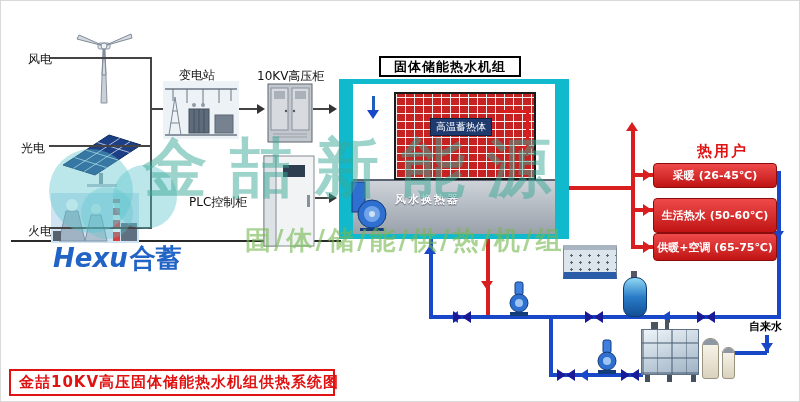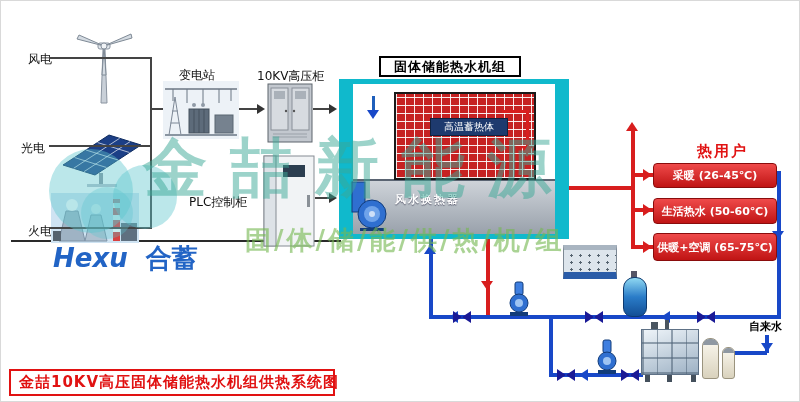--- a/index.html
+++ b/index.html
@@ -18,37 +18,37 @@
 .u-blue{border-bottom:9px solid #1848c8;border-left:6px solid transparent;border-right:6px solid transparent}
 .d-blue{border-top:9px solid #1848c8;border-left:6px solid transparent;border-right:6px solid transparent}
 .l-blue{border-right:9px solid #1848c8;border-top:6px solid transparent;border-bottom:6px solid transparent}
 .r-blk{border-left:8px solid #333;border-top:5px solid transparent;border-bottom:5px solid transparent}
 .valve,.pump{position:absolute;line-height:0}
 .unit{position:absolute;left:338px;top:78px;width:230px;height:160px;border:5px solid #10b9cc;background:#fff;z-index:2}
 .cyanstrip{position:absolute;top:0;width:9px;height:100%;background:#10b9cc}
 .grayex{position:absolute;left:9px;top:95px;width:202px;height:55px;background:linear-gradient(180deg,#ced3d9,#99a1ab);border-top:2px solid #5a6472}
 .storage-grid{position:absolute;left:50px;top:8px;width:142px;height:88px;background-color:#c62222;border:2px solid #1a1a1a;
  background-image:repeating-linear-gradient(90deg,rgba(255,255,255,.9) 0 1.5px,transparent 1.5px 9px),repeating-linear-gradient(0deg,rgba(255,255,255,.9) 0 1.5px,transparent 1.5px 8px)}
-.core-label{position:absolute;left:86px;top:34px;background:#1e3a6e;color:#fff;font-size:10px;padding:1px 13px;border:1px solid #10223f;white-space:nowrap;z-index:3}
+.core-label{position:absolute;left:86px;top:34px;background:#1e3a6e;color:#fff;font-size:10px;padding:1px 5px;border:1px solid #10223f;white-space:nowrap;z-index:3}
 .ex-label{position:absolute;left:51px;top:108px;width:120px;text-align:left;color:#fff;font-weight:bold;font-size:11px;letter-spacing:2px;text-shadow:0 1px 1px rgba(0,0,30,.5)}
 .unit-title{position:absolute;left:378px;top:55px;width:142px;height:21px;border:2px solid #000;background:#fff;display:flex;align-items:center;justify-content:center;font-weight:bold;font-size:13px;letter-spacing:1px;z-index:3;white-space:nowrap}
 .users-heading{position:absolute;left:696px;top:141px;color:#e11212;font-weight:bold;font-size:15px;letter-spacing:2px}
 .userbox{position:absolute;left:652px;width:124px;display:flex;align-items:center;justify-content:center;color:#fff;font-weight:bold;font-size:11px;background:linear-gradient(180deg,#ef4a4a,#c01414);border:1px solid #8a0c0c;border-radius:4px;white-space:nowrap;z-index:2}
 .control-box{position:absolute;background-color:#dde5ec;background-image:radial-gradient(circle,#55636f 1.1px,transparent 1.4px);background-size:9px 7px;background-position:3px 9px;border:1px solid #7c8894;border-top:5px solid #a9b5c1;border-bottom:7px solid #2a5ca8}
 .exp-tank{position:absolute;background:linear-gradient(180deg,#8fd8f2 0%,#2a7cc8 50%,#134f96 100%);border:1px solid #0d3a70;border-radius:11px 11px 9px 9px}
 .water-tank{position:absolute;border:1.5px solid #5e7186;
  background-image:repeating-linear-gradient(90deg,rgba(80,100,120,.55) 0 1.5px,transparent 1.5px 14.5px),repeating-linear-gradient(0deg,rgba(80,100,120,.55) 0 1.5px,transparent 1.5px 15px),linear-gradient(160deg,#eef4f9,#9db1c4)}
 .tank-leg{position:absolute;width:5px;height:7px;background:#44505c}
 .softener{position:absolute;background:linear-gradient(180deg,#fbf8ef,#d9d2bd);border:1px solid #9a937e}
 .soft-cap{width:100%;background:#8f98a2;border-radius:8px 8px 0 0}
 .wm-blob{position:absolute;border-radius:50%;background:rgba(92,197,206,.42)}
 .wm-big{position:absolute;left:142px;top:124px;font-size:64px;font-weight:bold;letter-spacing:22px;color:rgba(58,168,150,.5);white-space:nowrap}
 .wm-sub{position:absolute;left:244px;top:222px;font-size:26px;font-weight:bold;letter-spacing:3px;color:rgba(118,184,82,.62);white-space:nowrap}
 .wm-logo{position:absolute;left:52px;top:240px;font-size:26px;font-weight:bold;color:rgba(15,87,192,.92);white-space:nowrap}
-.wm-en{font-style:italic;margin-right:18px}
+.wm-en{font-style:italic;margin-right:2px}
 .title-block{position:absolute;left:8px;top:368px;width:326px;height:27px;border:2px solid #e11212;color:#e11212;background:#fff;display:flex;align-items:center;padding-left:8px;font-weight:bold;font-size:15px;letter-spacing:1px;z-index:45;white-space:nowrap}
 .tap-label{position:absolute;left:748px;top:318px;font-weight:bold;font-size:11px;color:#000}
 </style>
 </head>
 <body>
 
 <div id="stage">
 
   <div class="wire" style="left:10px;top:239px;width:330px;height:2px;background:#2a2a2a"></div>
 
@@ -188,21 +188,21 @@
         <circle cx="24" cy="34" r="14" fill="#2f6fd0" stroke="#123c7a"></circle>
         <circle cx="24" cy="34" r="8" fill="#6fa3ea"></circle>
         <circle cx="24" cy="34" r="3" fill="#cfe0f8"></circle>
         <rect x="12" y="48" width="24" height="3" fill="#123c7a"></rect>
       </svg>
     </span>
   </div>
 
   <div class="users-heading">热用户</div>
   <div class="userbox" style="top:162px;height:25px">采暖 (26-45℃)</div>
-  <div class="userbox" style="top:197px;height:26px">生活热水 (50-60℃)</div>
+  <div class="userbox" style="top:197px;height:35px">生活热水 (50-60℃)</div>
   <div class="userbox" style="top:232px;height:28px">供暖+空调 (65-75℃)</div>
 
   <div class="pipe hot" style="left:566px;top:185px;width:66px;height:4px"></div>
   <div class="pipe hot" style="left:630px;top:130px;width:4px;height:118px"></div>
   <span class="arr u-red" style="left:625px;top:121px"></span>
   <div class="pipe hot" style="left:632px;top:172px;width:20px;height:4px"></div>
   <div class="pipe hot" style="left:632px;top:207px;width:20px;height:4px"></div>
   <div class="pipe hot" style="left:632px;top:244px;width:20px;height:4px"></div>
   <span class="arr r-red" style="left:642px;top:168px"></span>
   <span class="arr r-red" style="left:642px;top:203px"></span>

